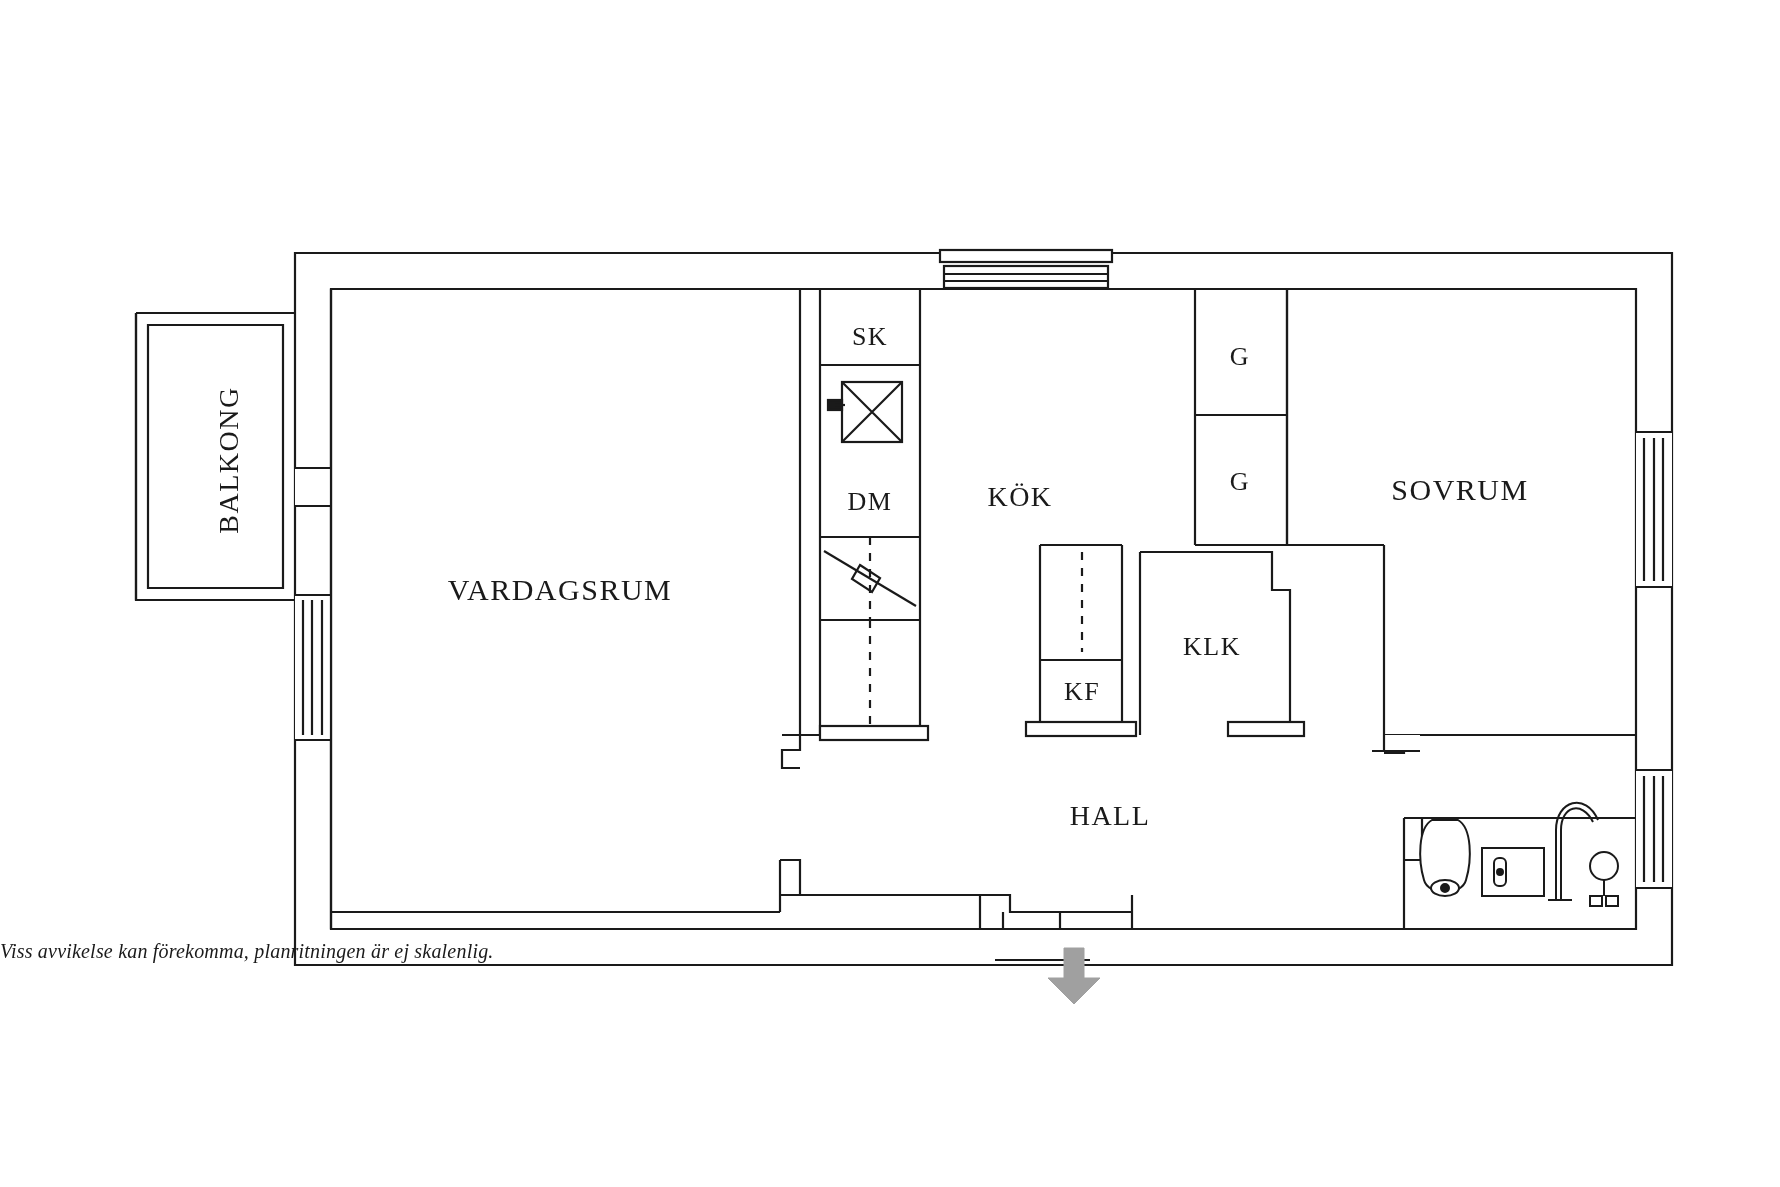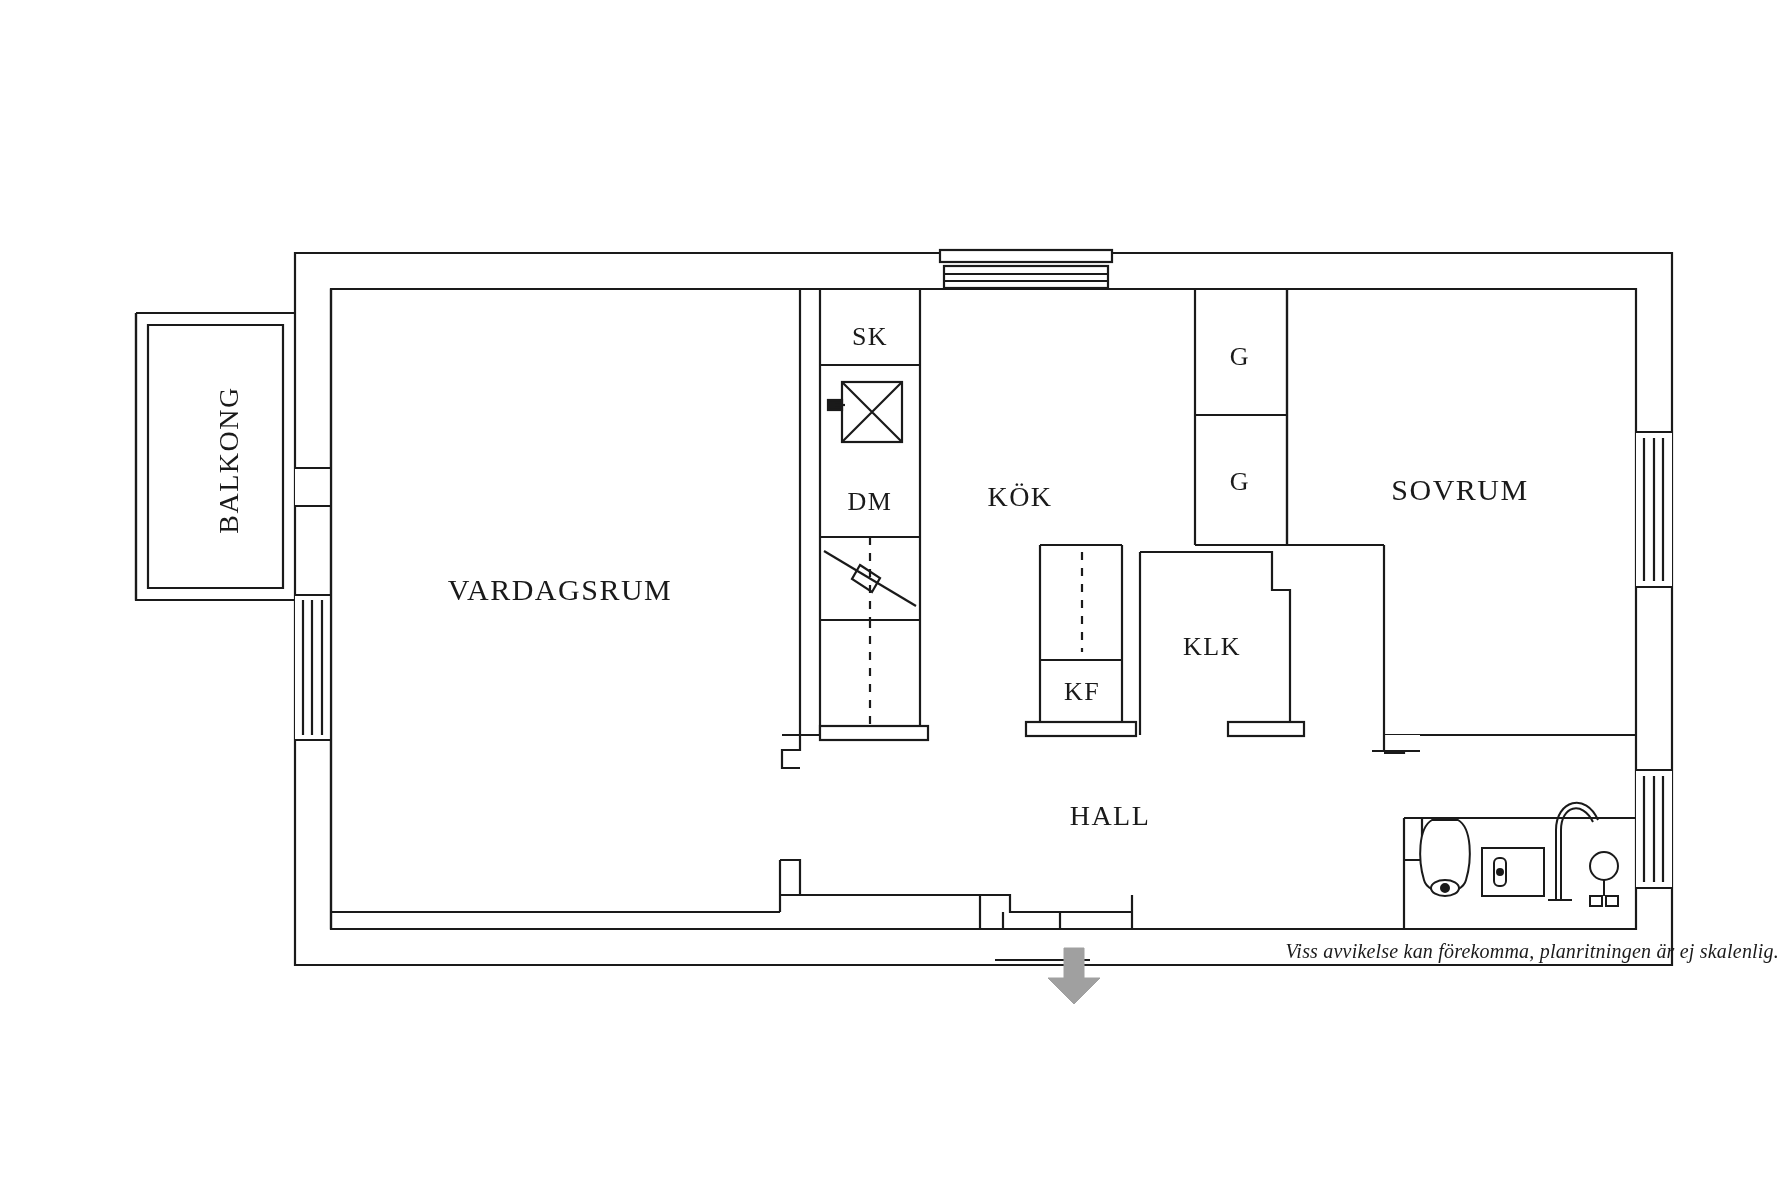--- a/index.html
+++ b/index.html
@@ -30,21 +30,21 @@
     letter-spacing: 1.5px;
   }
   .lbl-lg { font-size: 30px; }
   .lbl-md { font-size: 28px; }
   .lbl-sm { font-size: 26px; }
   .disclaimer {
     position: absolute;
     left: 0;
     top: 940px;
     width: 1779px;
-    text-align: right;
+    text-align: left;
     font-family: "Liberation Serif", serif;
     font-style: italic;
     font-size: 20px;
     color: #1a1a1a;
     letter-spacing: 0.2px;
   }
 </style>
 </head>
 <body>
 

